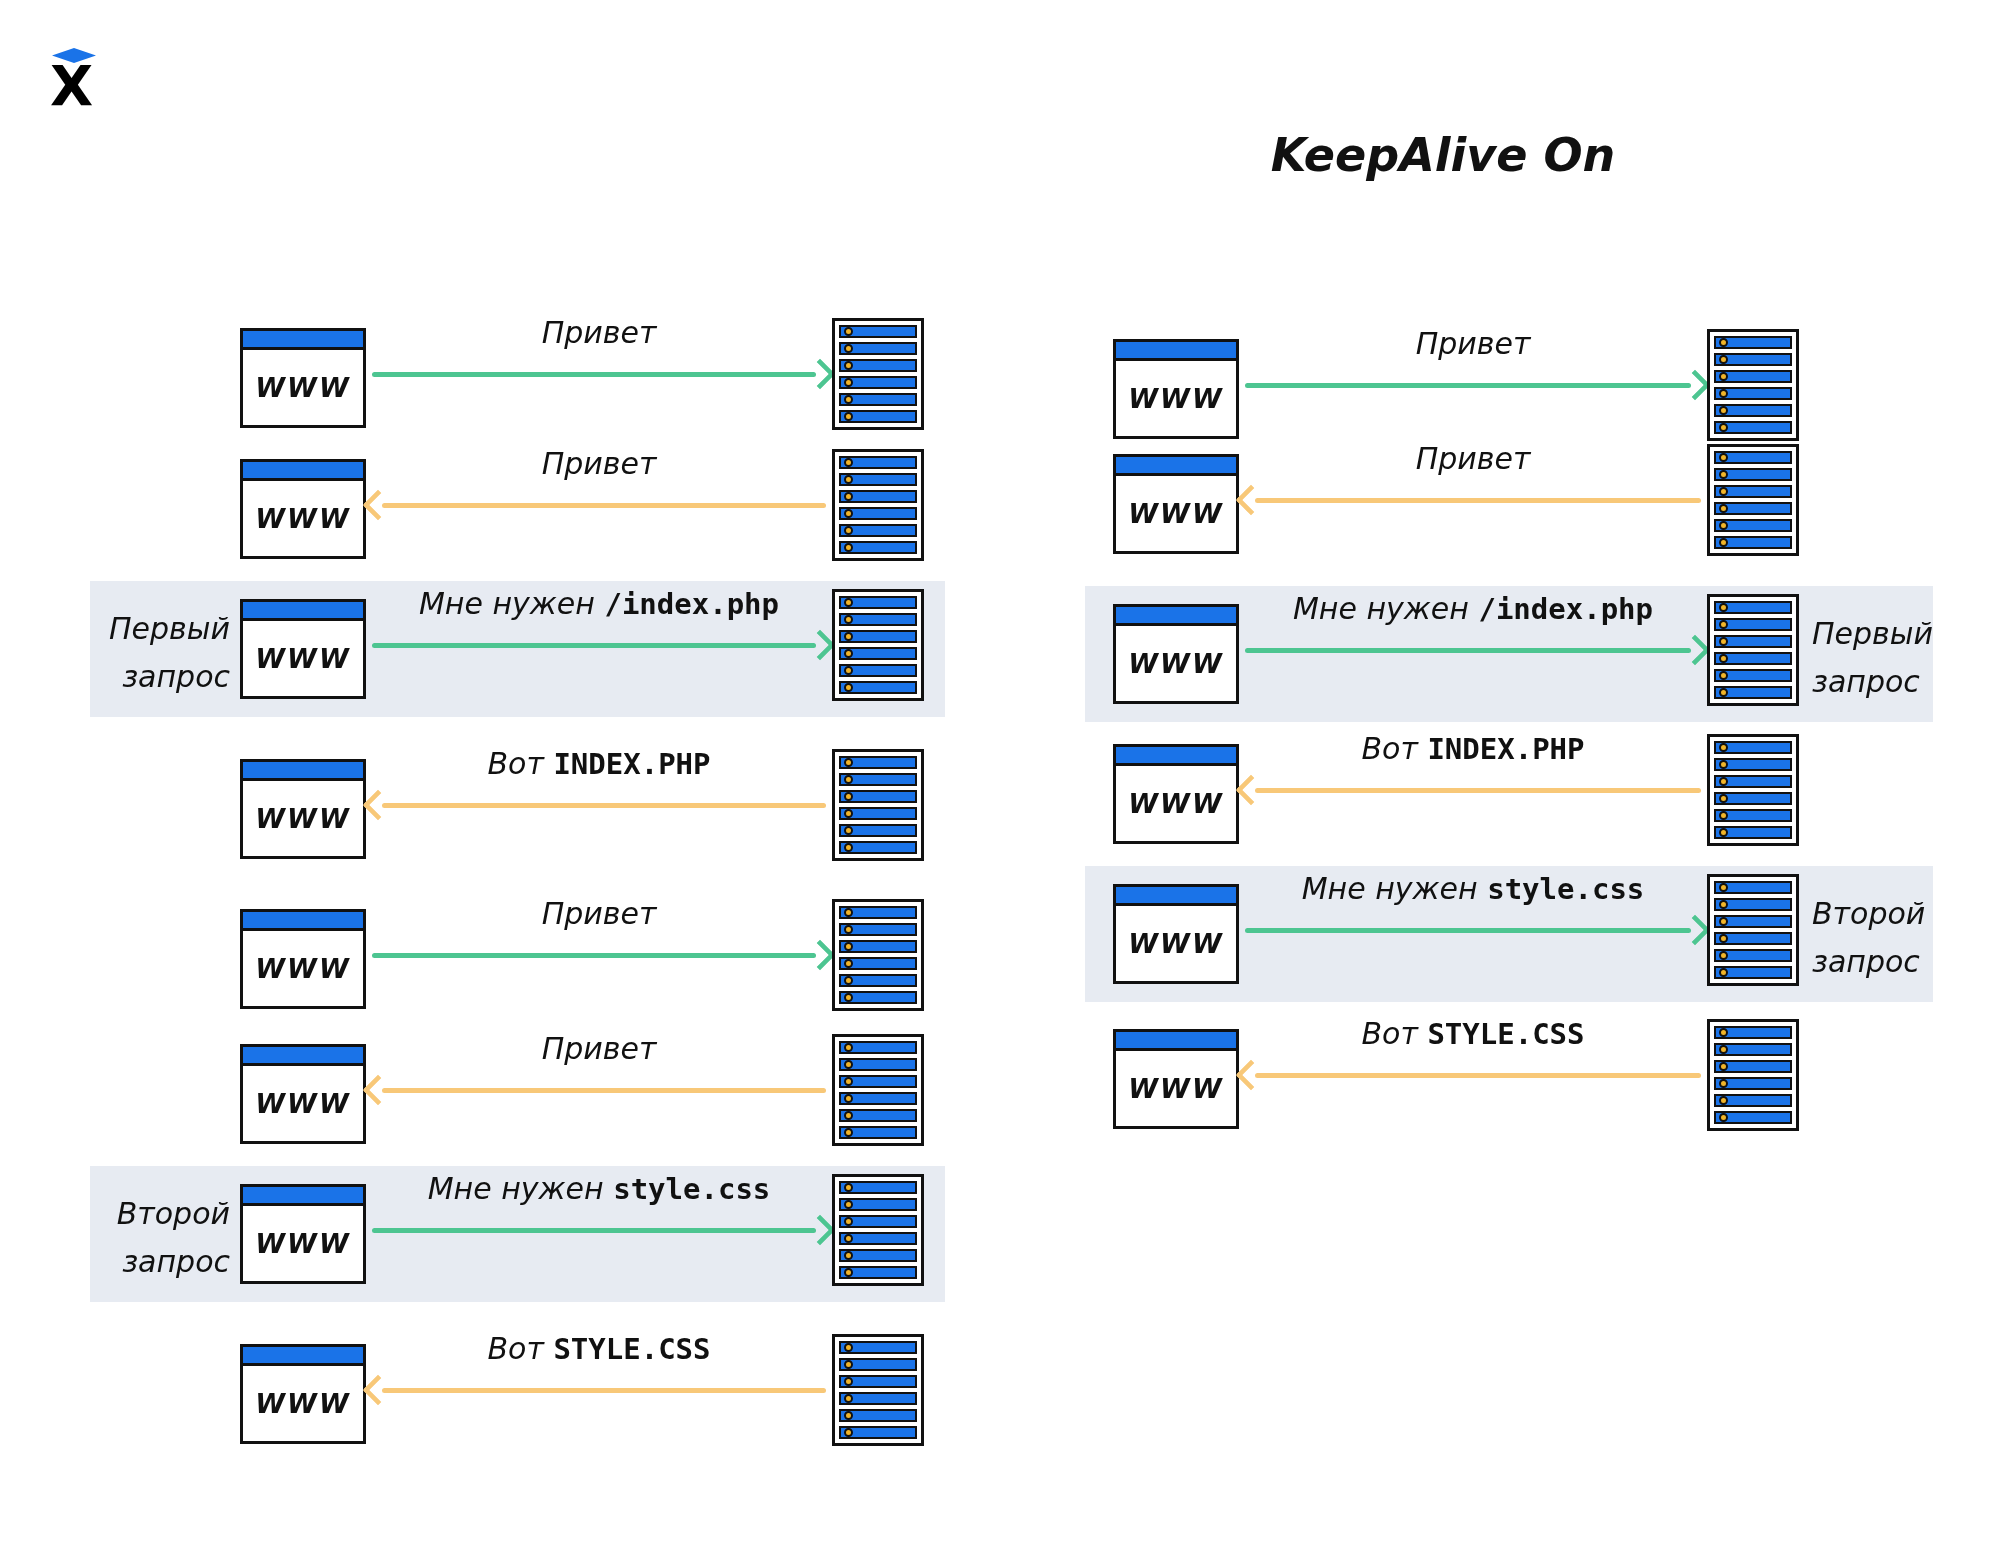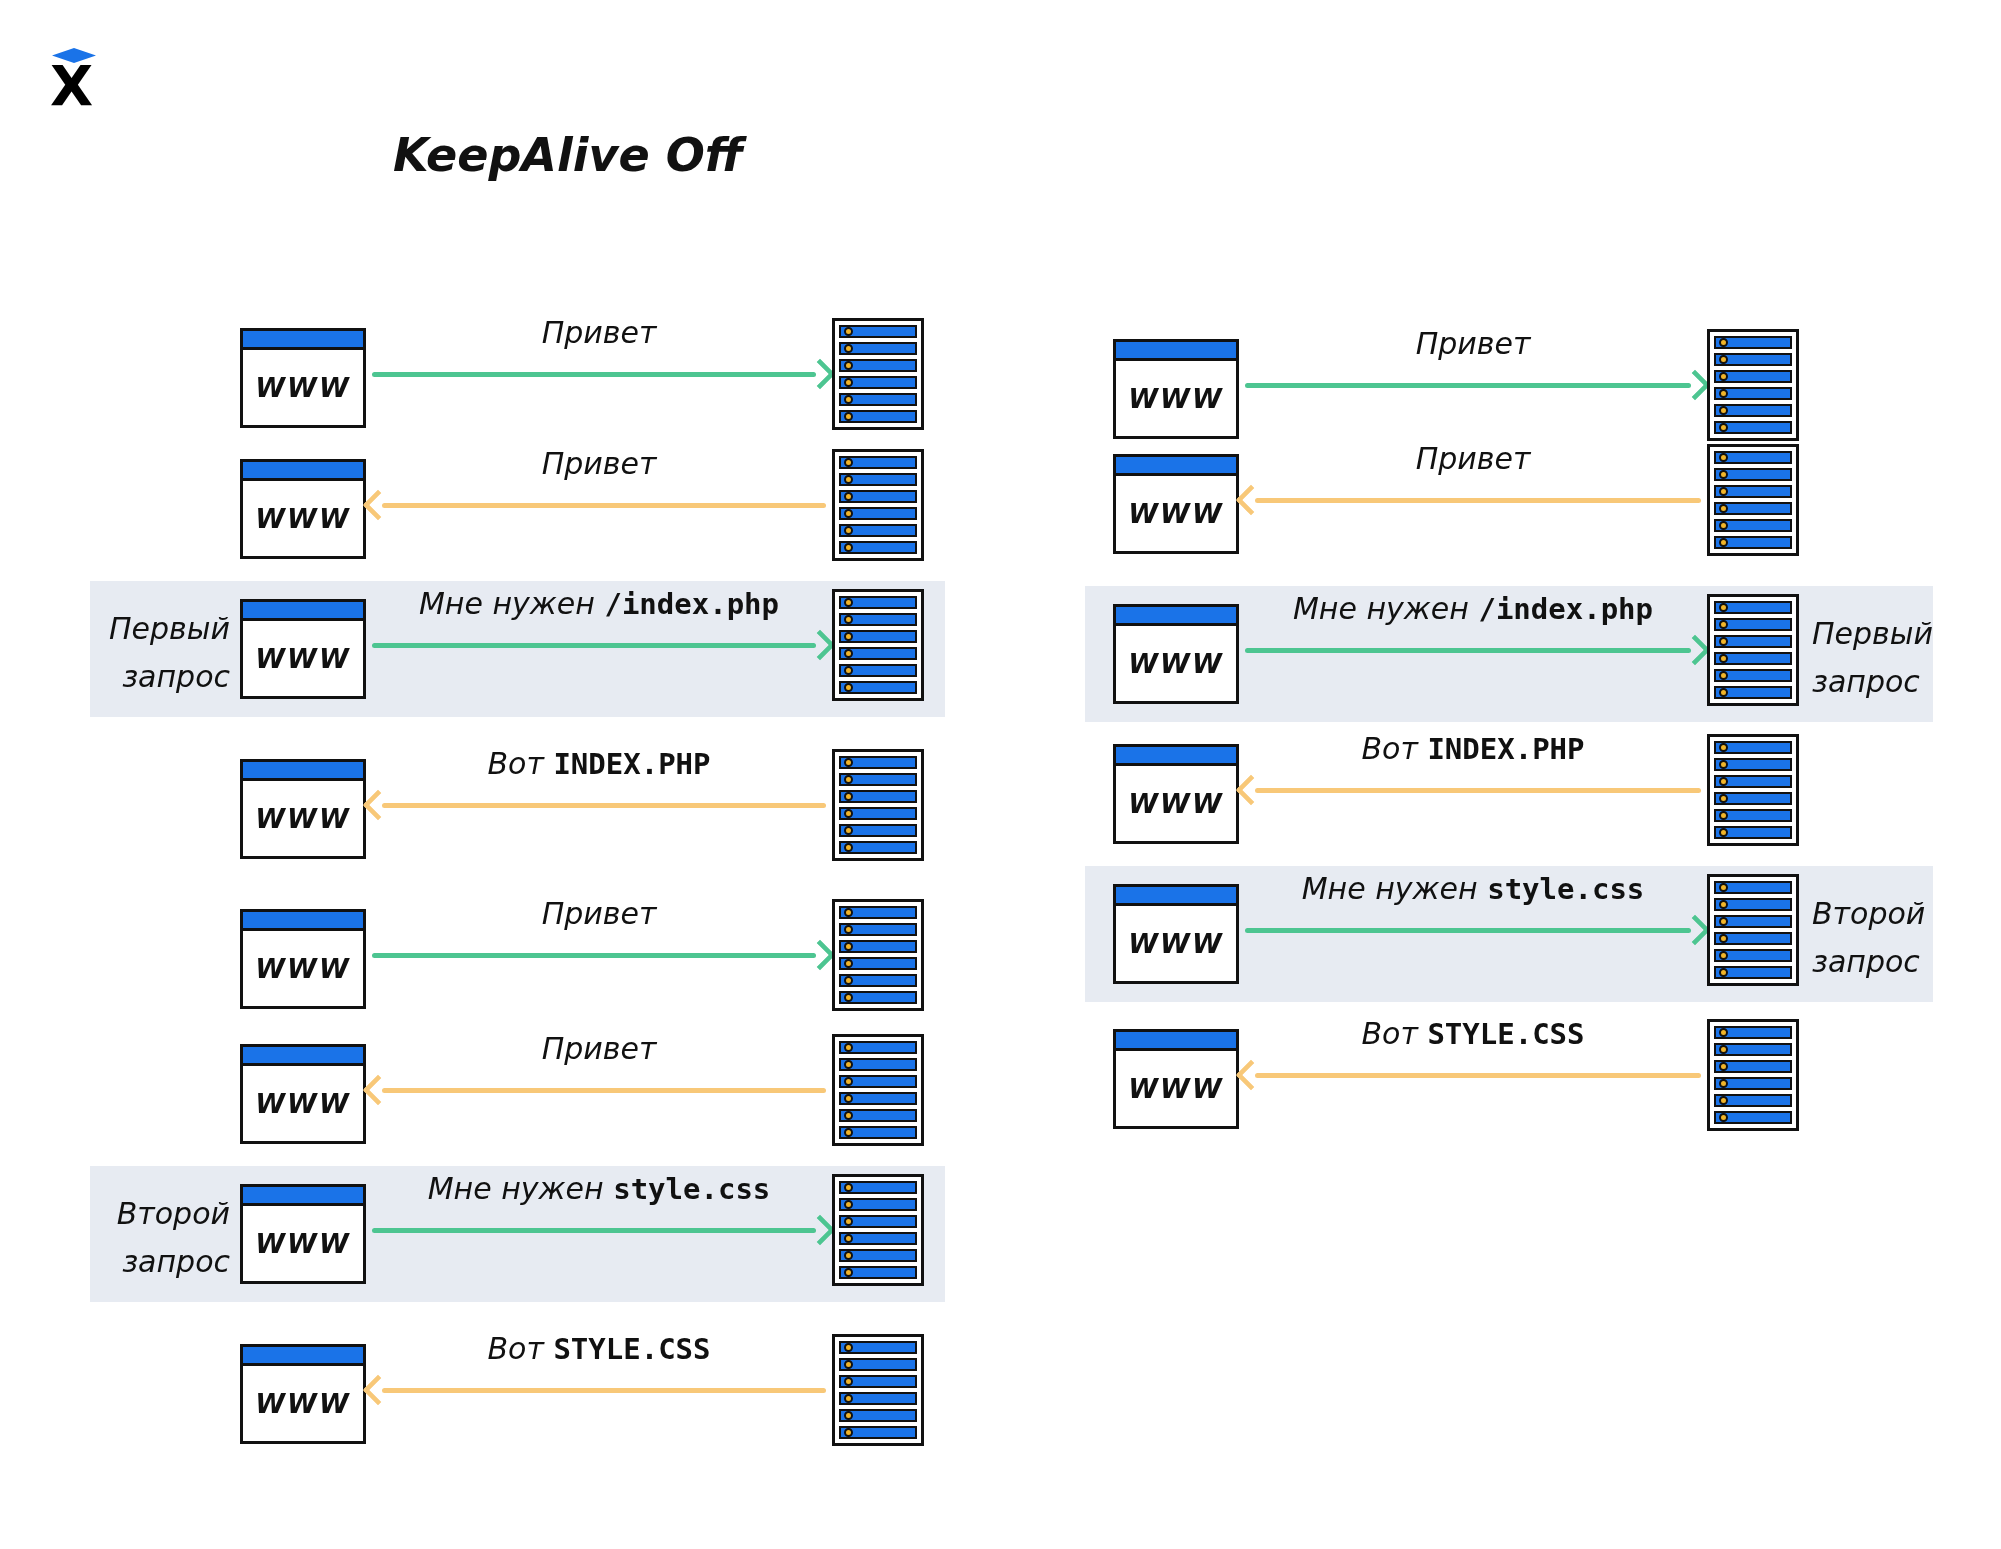--- a/index.html
+++ b/index.html
@@ -74,21 +74,21 @@
 </head>
 <body>
 
 <div id="stage">
 
   <div class="logo">
     <div class="diamond"></div>
     <div class="x">X</div>
   </div>
 
-  <div class="col-title hand" style="left:368px;">KeepAlive Off</div>
+  <div class="col-title hand" style="left:1243px;">KeepAlive On</div>
 
 <div class="band" style="left: 90px; top: 581px; width: 855px; height: 136px;"></div>
     <div class="band" style="left: 90px; top: 1166px; width: 855px; height: 136px;"></div>
     <div class="band" style="left: 1085px; top: 586px; width: 848px; height: 136px;"></div>
     <div class="band" style="left: 1085px; top: 866px; width: 848px; height: 136px;"></div>
     <div class="row" style="top: 310px;">
 
     <div class="browser" style="left: 240px; top: 18px;">
       <div class="bar"></div>
       <div class="www hand">WWW</div>

